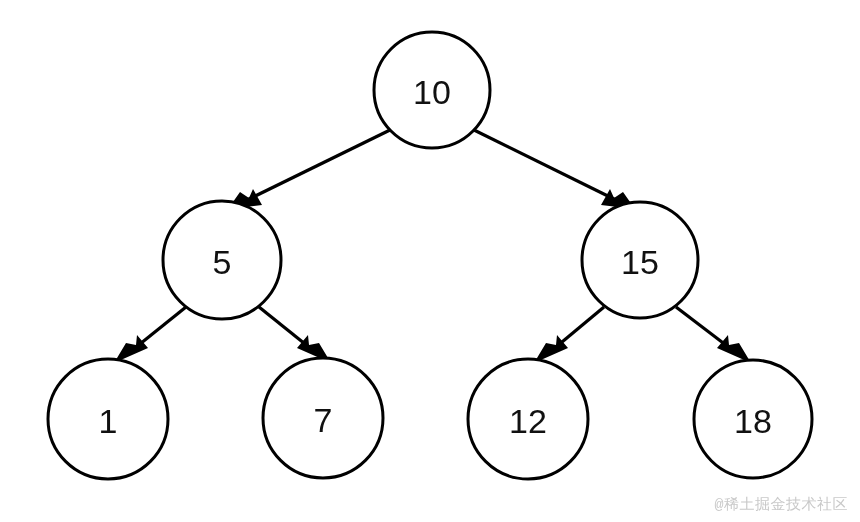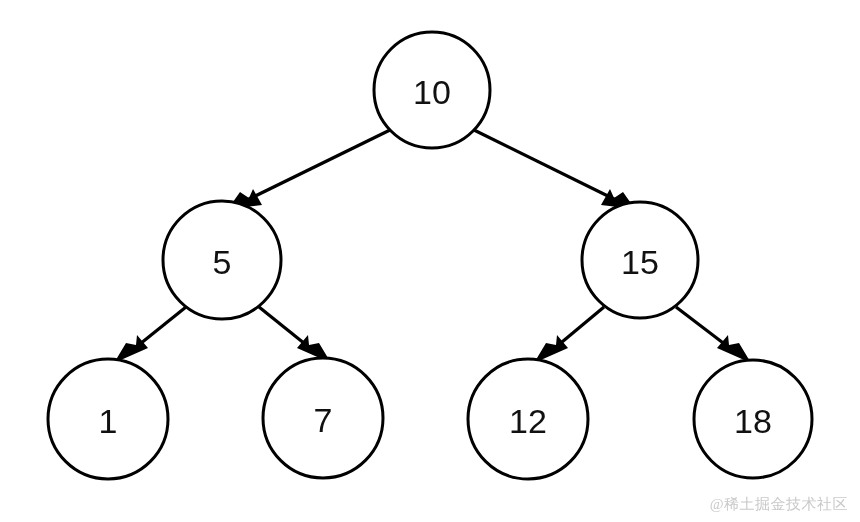--- a/index.html
+++ b/index.html
@@ -47,21 +47,21 @@
     stroke-linecap: butt;
   }
   .arrow-head {
     fill: #000000;
     stroke: none;
   }
   .watermark {
     position: absolute;
     right: 12px;
     bottom: 8px;
-    font-family: Liberation Serif, serif;
+    font-family: Liberation Mono, monospace;
     font-size: 15px;
     color: #c9c9c9;
     letter-spacing: 0.5px;
     white-space: nowrap;
     user-select: none;
   }
 </style>
 </head>
 <body>
 

